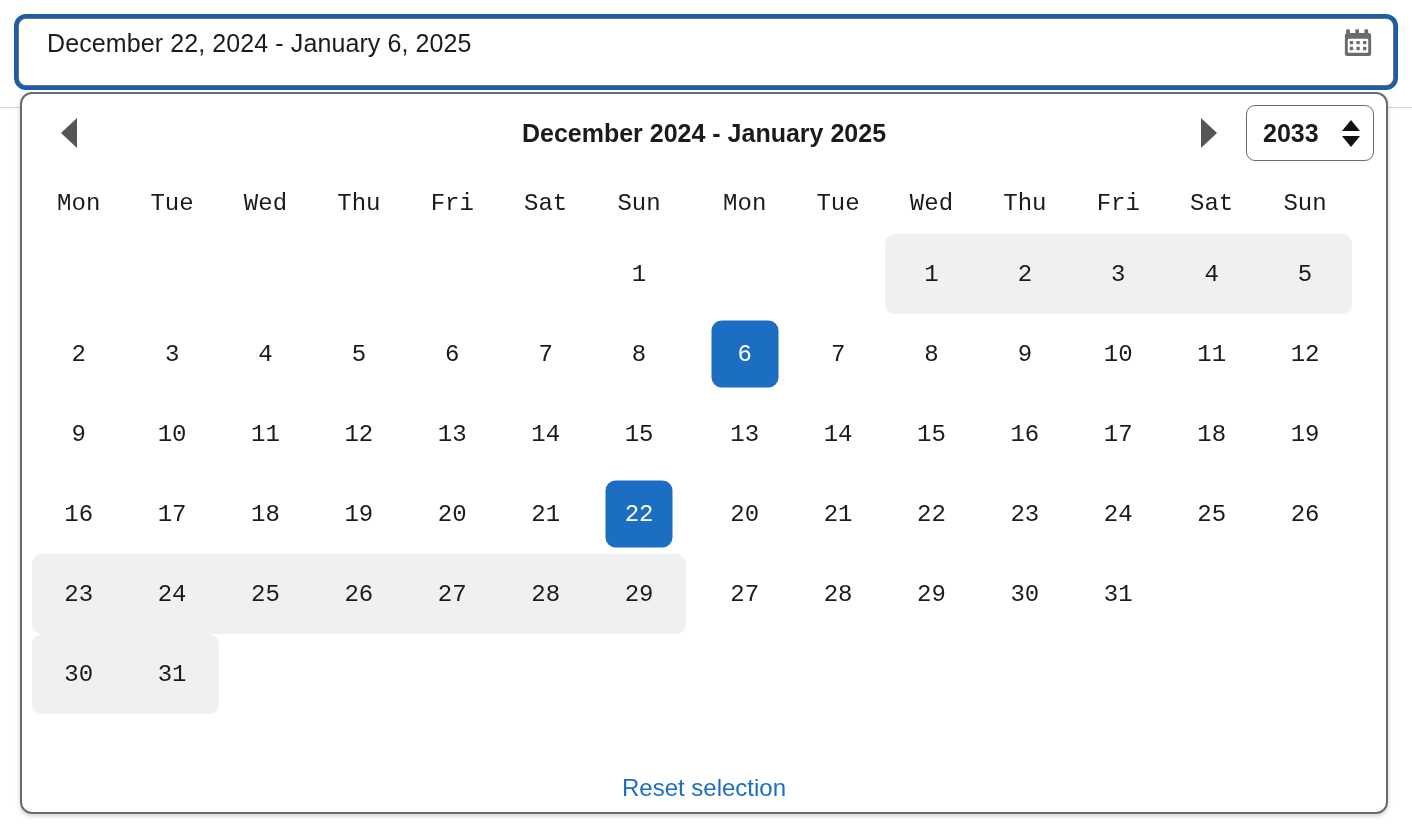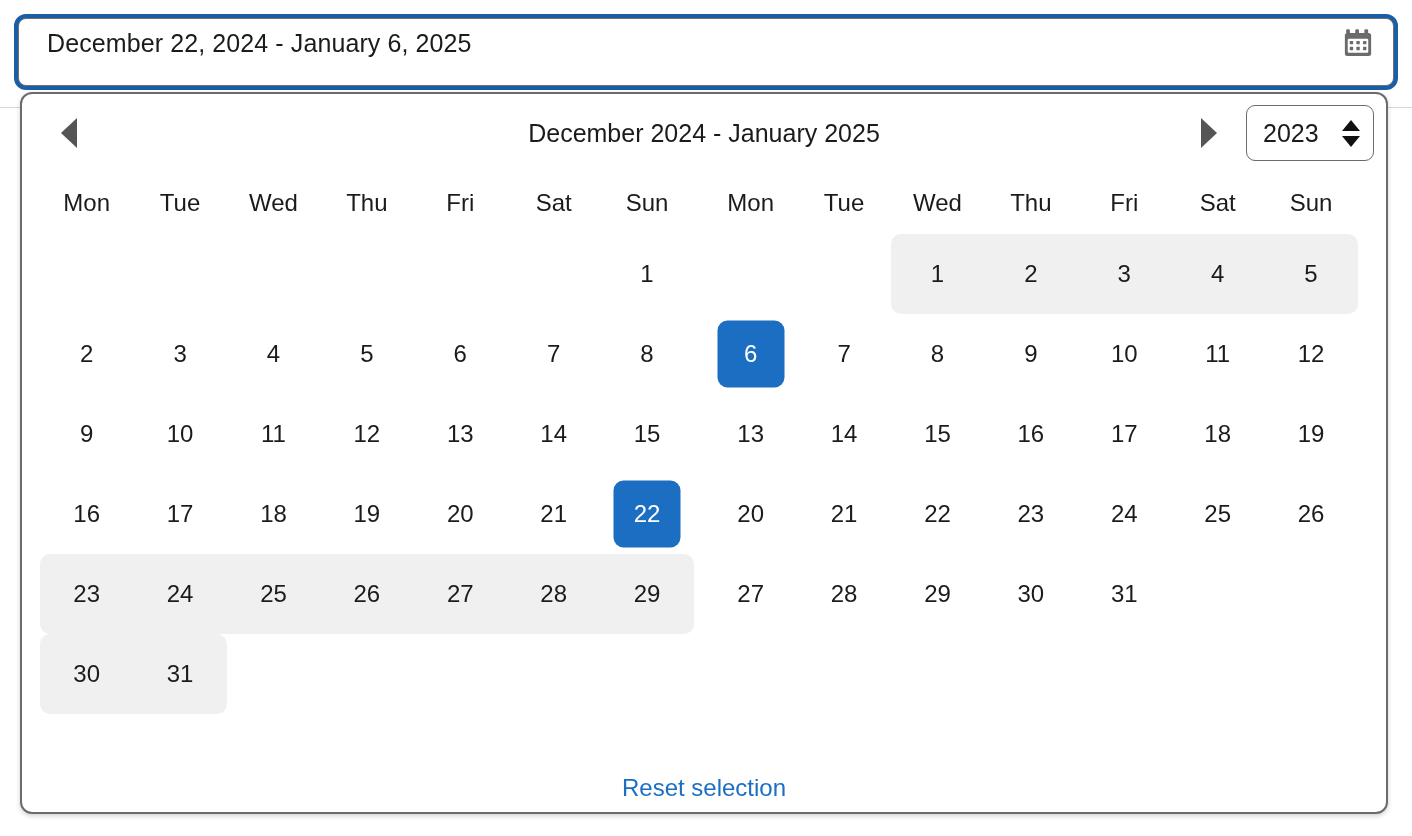--- a/index.html
+++ b/index.html
@@ -78,20 +78,21 @@
     background: #ffffff;
     border: 2px solid #6b6b6b;
     border-radius: 12px;
     box-shadow: 0 2px 5px rgba(0,0,0,0.18);
   }
 
   
   .cal-header {
     position: relative;
     height: 78px;
+    font-weight: bold;
   }
   .nav-arrow {
     position: absolute;
     top: 50%;
     transform: translateY(-50%);
     width: 30px;
     height: 34px;
     display: flex;
     align-items: center;
     justify-content: center;
@@ -159,21 +160,22 @@
     border-left: 9px solid transparent;
     border-right: 9px solid transparent;
     cursor: pointer;
   }
   .spin-up   { border-bottom: 11px solid #111111; }
   .spin-down { border-top: 11px solid #111111; }
 
   
   .months {
     display: flex;
-    padding: 0 18px;
+    padding: 0 10px;
+    font-family: Liberation Mono, monospace;
   }
   .month {
     width: 666px;
   }
 
   .dow-row, .week-row {
     display: flex;
   }
   .dow-row { height: 62px; }
   .dow {
@@ -276,21 +278,21 @@
         <span class="tri tri-left"></span>
       </button>
 
       <div class="cal-title">December 2024 - January 2025</div>
 
       <button class="nav-arrow nav-next">
         <span class="tri tri-right"></span>
       </button>
 
       <div class="year-box">
-        <span class="year-val">2023</span>
+        <span class="year-val">2033</span>
         <span class="spin">
           <span class="spin-up"></span>
           <span class="spin-down"></span>
         </span>
       </div>
     </div>
 
     <div class="months" id="months">
         <div class="month">
           <div class="dow-row">

